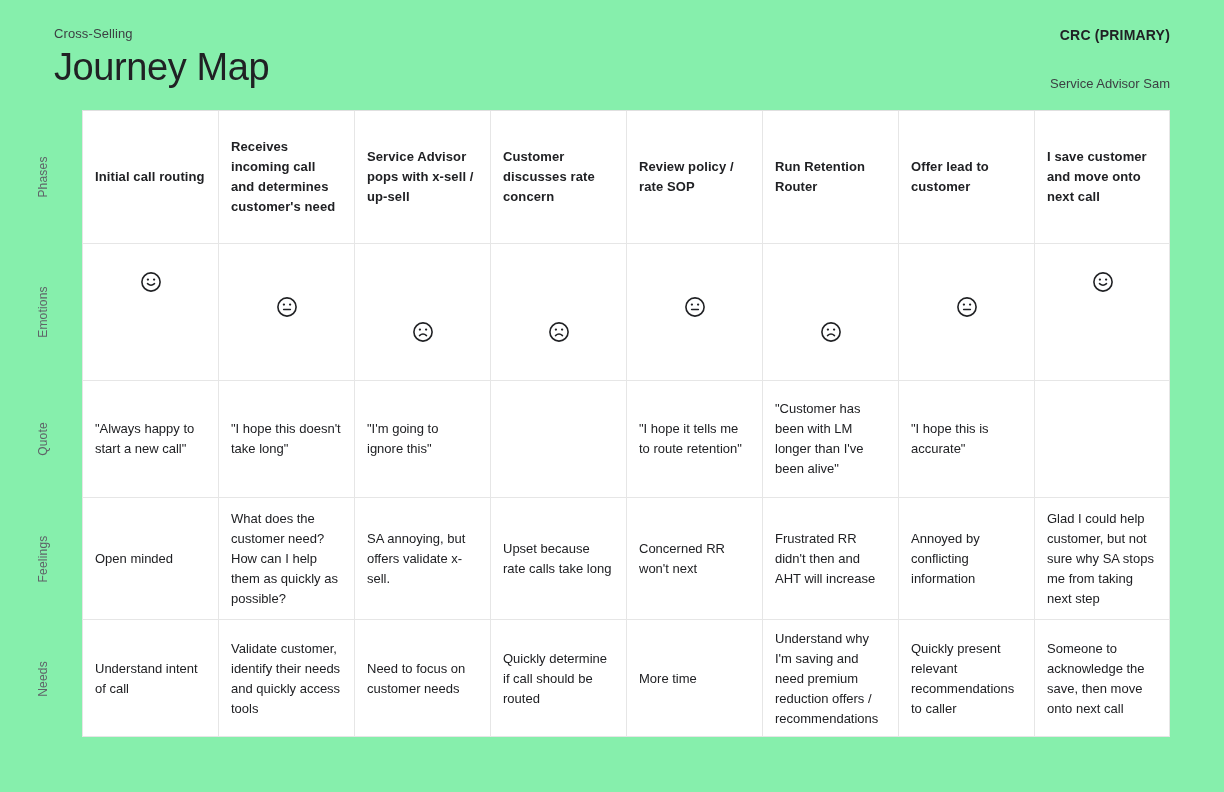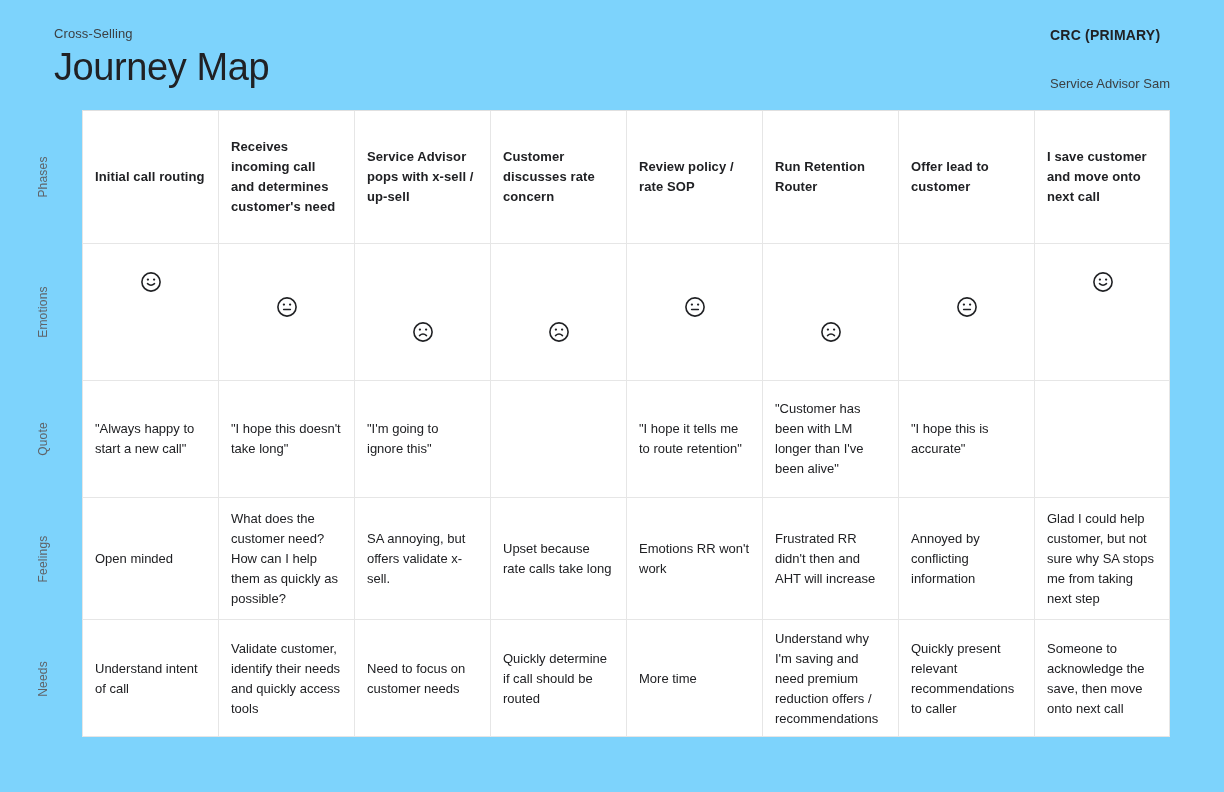--- a/index.html
+++ b/index.html
@@ -4,21 +4,21 @@
 <style>
   * { box-sizing: border-box; margin: 0; padding: 0; }
   html, body {
     width: 1224px;
     height: 792px;
     background: #ffffff;
     font-family: "Liberation Sans", sans-serif;
     color: #202124;
     overflow: hidden;
   }
-  .page { position: relative; width: 1224px; height: 792px; background:#7dd3fc; }
+  .page { position: relative; width: 1224px; height: 792px; background:#86efac; }
 
   
   .header { position: absolute; left: 54px; top: 26px; }
   .eyebrow {
     font-size: 13px;
     line-height: 16px;
     color: #3c4043;
     letter-spacing: 0.1px;
   }
   .title {
@@ -26,20 +26,21 @@
     line-height: 46px;
     font-weight: 400;
     color: #202124;
     letter-spacing: -0.4px;
     margin-top: 2px;
   }
   .header-right {
     position: absolute;
     right: 54px;
     top: 27px;
+    text-align: right;
   }
   .persona-name {
     font-size: 14px;
     line-height: 17px;
     font-weight: 700;
     color: #202124;
     letter-spacing: 0.2px;
   }
   .persona-role {
     font-size: 13px;
@@ -328,21 +329,21 @@
       <div class="cell">
           <div class="cell-text">What does the customer need? How can I help them as quickly as possible?</div>
         </div>
       <div class="cell">
           <div class="cell-text">SA annoying, but offers validate x-sell.</div>
         </div>
       <div class="cell">
           <div class="cell-text">Upset because rate calls take long</div>
         </div>
       <div class="cell">
-          <div class="cell-text">Emotions RR won't work</div>
+          <div class="cell-text">Concerned RR won't next</div>
         </div>
       <div class="cell">
           <div class="cell-text">Frustrated RR didn't then and AHT will increase</div>
         </div>
       <div class="cell">
           <div class="cell-text">Annoyed by conflicting information</div>
         </div>
       <div class="cell">
           <div class="cell-text">Glad I could help customer, but not sure why SA stops me from taking next step</div>
         </div>

